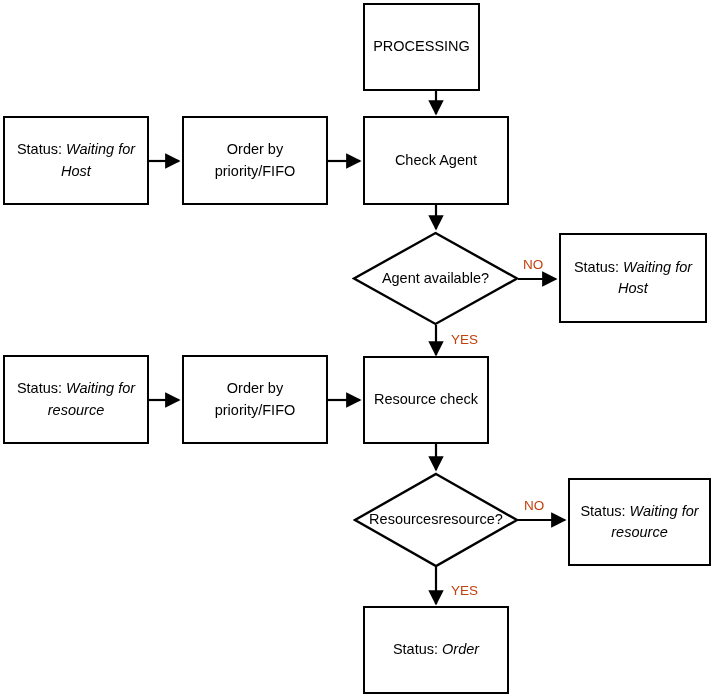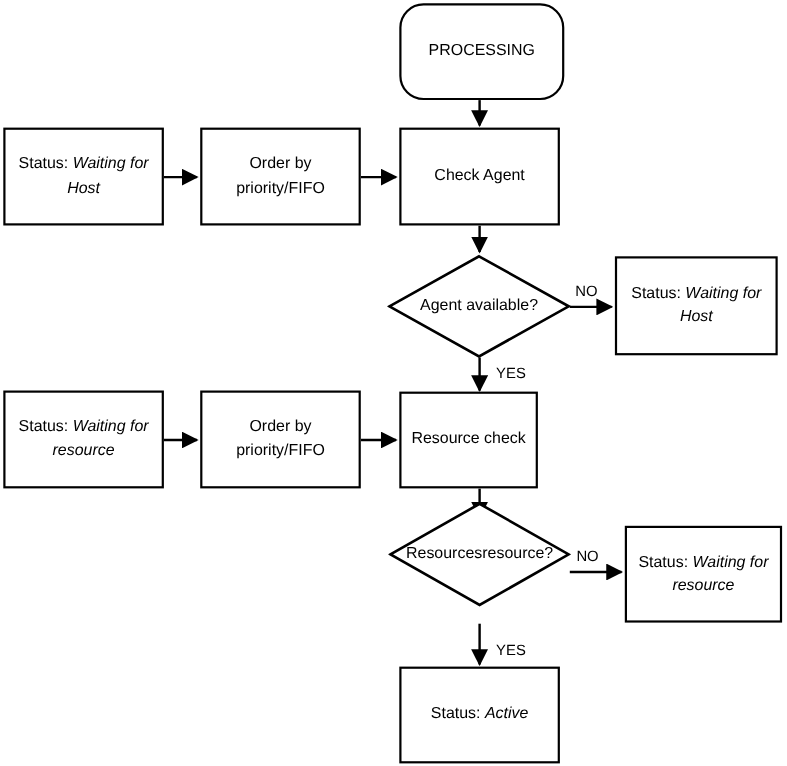--- a/index.html
+++ b/index.html
@@ -52,21 +52,21 @@
     justify-content: center;
     text-align: center;
     font-size: 14.5px;
     line-height: 1.35;
     color: #000000;
     pointer-events: none;
   }
   .edge-label {
     position: absolute;
     font-size: 13.5px;
-    color: #000000;
+    color: #c2410c;
     white-space: nowrap;
   }
   svg.connectors {
     position: absolute;
     left: 0;
     top: 0;
     width: 715px;
     height: 696px;
     pointer-events: none;
   }
@@ -90,21 +90,21 @@
       <line x1="518" y1="279" x2="556" y2="279"></line>
       <line x1="436" y1="325" x2="436" y2="355"></line>
       <line x1="148" y1="400" x2="179" y2="400"></line>
       <line x1="328" y1="400" x2="360" y2="400"></line>
       <line x1="436" y1="444" x2="436" y2="470"></line>
       <line x1="518" y1="520" x2="565" y2="520"></line>
       <line x1="436" y1="567" x2="436" y2="604"></line>
     </g>
   </svg>
 
-  <div class="node" style="left:363px; top:3px; width:150px; height:88px;border-radius:22px;">
+  <div class="node" style="left:363px; top:3px; width:117px; height:88px;">
     <span class="label-text">PROCESSING</span>
   </div>
 
   <div class="node" style="left:3px; top:116px; width:146px; height:89px;">
     <span class="label-text"><span>Status: </span><em>Waiting for Host</em></span>
   </div>
 
   <div class="node" style="left:182px; top:116px; width:146px; height:89px;">
     <span class="label-text"><span>Order by</span><br><span>priority/FIFO</span></span>
   </div>
@@ -133,36 +133,36 @@
   </div>
 
   <div class="node" style="left:182px; top:355px; width:146px; height:89px;">
     <span class="label-text"><span>Order by</span><br><span>priority/FIFO</span></span>
   </div>
 
   <div class="node" style="left:363px; top:356px; width:126px; height:88px;">
     <span class="label-text">Resource check</span>
   </div>
 
-  <div class="diamond-wrap" style="left:353px; top:456px; width:166px; height:96px;">
+  <div class="diamond-wrap" style="left:353px; top:472px; width:166px; height:96px;">
     <svg width="166" height="96" viewBox="0 0 166 96" xmlns="http://www.w3.org/2000/svg">
       <polygon points="83,2 164,48 83,94 2,48" fill="#ffffff" stroke="#000000" stroke-width="2.4"></polygon>
     </svg>
     <div class="diamond-label">
         <span>Resources</span>
         <br>
         <span>resource?</span>
       </div>
   </div>
 
   <div class="node" style="left:568px; top:478px; width:143px; height:88px;">
     <span class="label-text"><span>Status: </span><em>Waiting for resource</em></span>
   </div>
 
   <div class="edge-label" style="left:524px; top:498px;">NO</div>
 
   <div class="edge-label" style="left:451px; top:583px;">YES</div>
 
   <div class="node" style="left:363px; top:606px; width:146px; height:88px;">
-    <span class="label-text"><span>Status: </span><em>Active</em></span>
+    <span class="label-text"><span>Status: </span><em>Order</em></span>
   </div>
 
 </div>
 
 </body></html>

